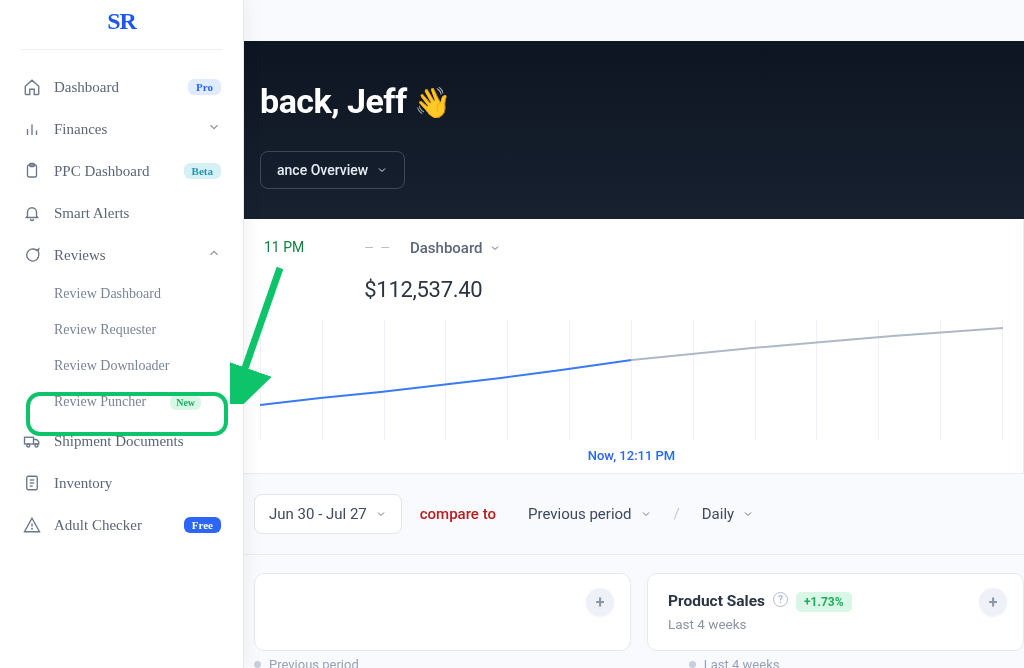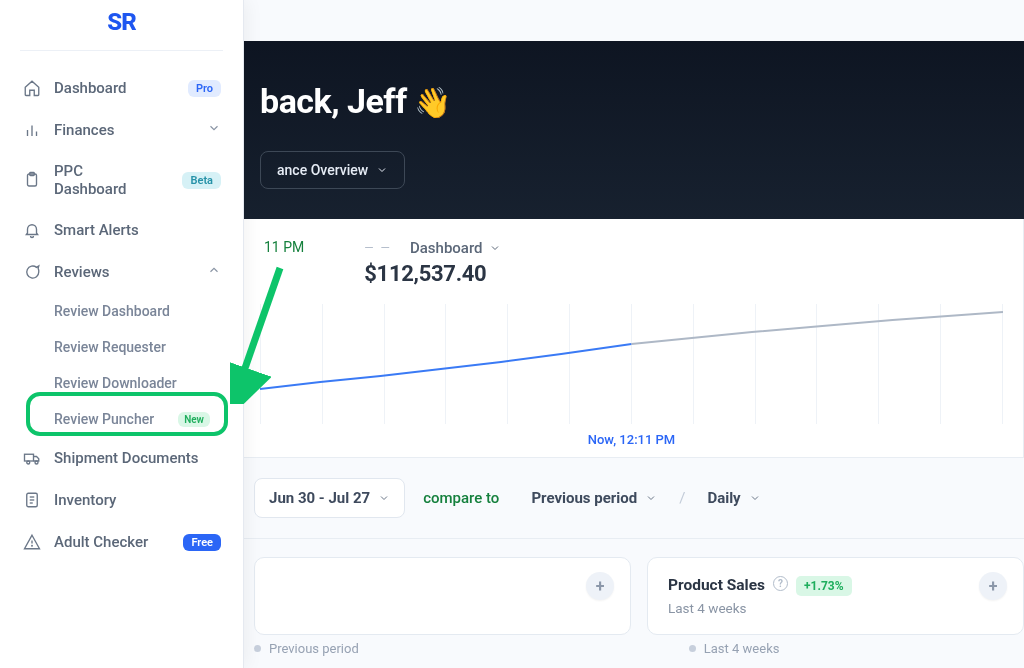--- a/index.html
+++ b/index.html
@@ -14,20 +14,21 @@
 .sidebar {
   position: absolute;
   left: 0;
   top: 0;
   width: 244px;
   height: 668px;
   background: #fff;
   border-right: 1px solid #e5e9f0;
   box-shadow: 2px 0 18px rgba(0,0,0,0.06);
   z-index: 20;
+  font-family: Liberation Serif, serif;
 }
 .logo-area {
   padding: 8px 0 14px;
   display: flex;
   justify-content: center;
   border-bottom: 1px solid #ecf0f6;
   margin: 0 20px;
 }
 .logo {
   font-weight: 800;
@@ -142,40 +143,40 @@
   border-right: 1px solid #e8edf3;
   border-bottom: 1px solid #e8edf3;
   padding: 20px 20px 10px 16px;
 }
 .chart-hdr { display: flex; align-items: flex-start; gap: 60px; padding-left: 4px; }
 .chart-hdr .time { color: #15803d; font-size: 14px; }
 .chart-hdr .yest-row { display: flex; align-items: center; gap: 18px; }
 .chart-hdr .dash { color: #b3bdcb; letter-spacing: 2px; font-size: 12px; }
 .chart-hdr .yest { color: #5b6778; font-size: 15px; font-weight: 500; display: flex; align-items: center; gap: 6px; }
 .chart-hdr .yest svg { width: 12px; height: 12px; stroke: #5b6778; fill: none; stroke-width: 2; }
-.chart-hdr .amount { font-size: 22px; font-weight: 700; color: #2b3544; margin-top: 4px; letter-spacing: -0.3px; }
+.chart-hdr .amount { font-size: 22px; font-weight: 400; color: #2b3544; margin-top: 20px; letter-spacing: -0.3px; }
 .chart-area { position: relative; height: 120px; margin-top: 18px; }
 .grid-lines { position: absolute; inset: 0; display: flex; justify-content: space-between; }
 .grid-lines div { width: 1px; background: #eef2f7; height: 100%; }
 .chart-svg { position: absolute; inset: 0; width: 100%; height: 100%; }
 .chart-label { text-align: center; color: #2b66f6; font-size: 13px; font-weight: 500; margin-top: 8px; }
 .filters {
   display: flex;
   align-items: center;
   padding: 20px 0 20px 10px;
   gap: 4px;
   border-bottom: 1px solid #e8edf3;
 }
 .filter-btn, .compare-txt, .slash {
   font-size: 15px;
   padding: 10px 14px;
 }
-.filter-btn { border: 1px solid #e1e7ef; border-radius: 8px; color: #3e4a5d; font-weight: 700; display: flex; align-items: center; gap: 8px; background: #fff; cursor: pointer; }
+.filter-btn { border: 1px solid #e1e7ef; border-radius: 8px; color: #3e4a5d; font-weight: 400; display: flex; align-items: center; gap: 8px; background: #fff; cursor: pointer; }
 .filter-btn svg { width: 12px; height: 12px; stroke: #6b7788; fill: none; stroke-width: 2; }
-.compare-txt { color: #15803d; font-weight: 500; }
+.compare-txt { color: #b91c1c; font-weight: 500; }
 .slash { color: #c2cbd8; padding: 0 4px; }
 .cards { display: flex; gap: 16px; padding: 18px 0 0 10px; }
 .card {
   flex: 1;
   border: 1px solid #e4eaf1;
   border-radius: 10px;
   background: #fff;
   padding: 18px 20px;
   min-height: 74px;
   position: relative;

